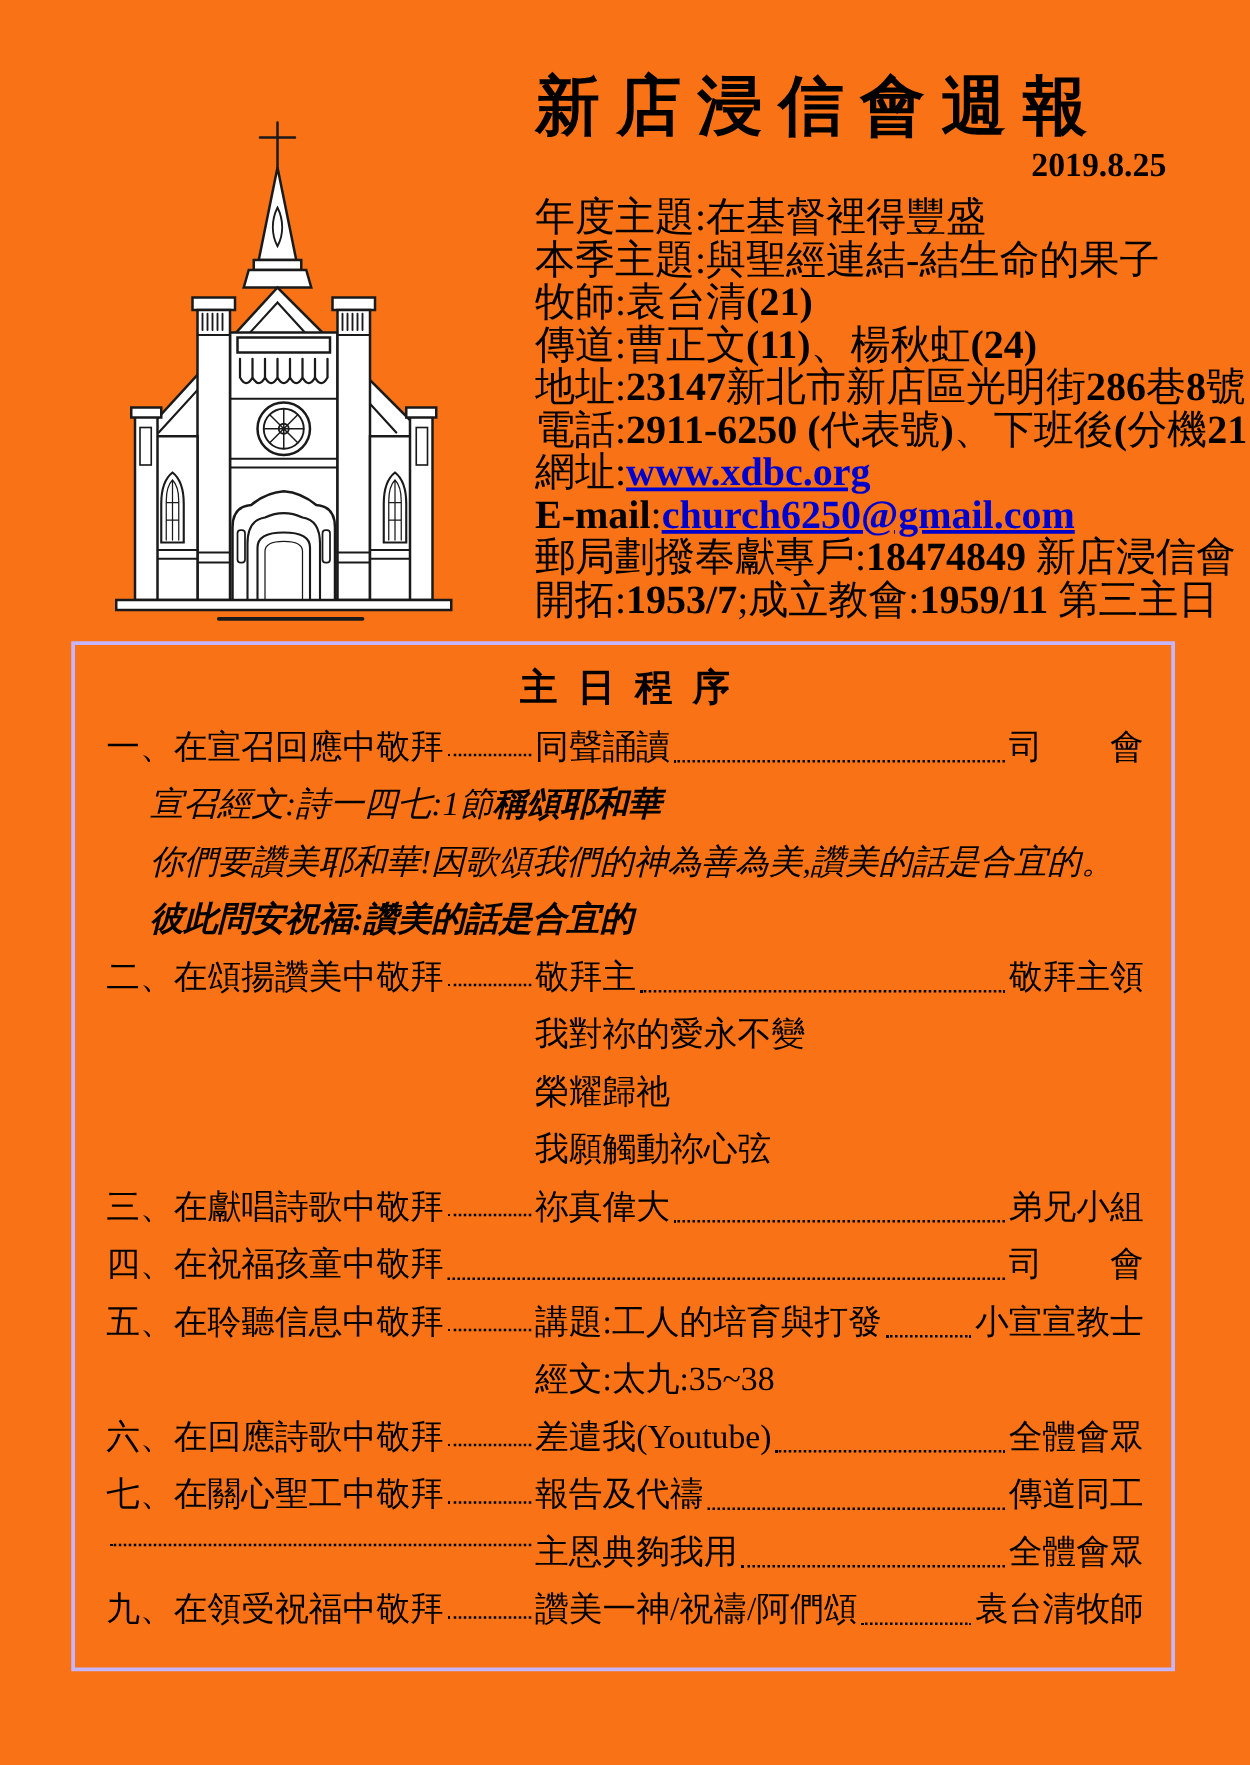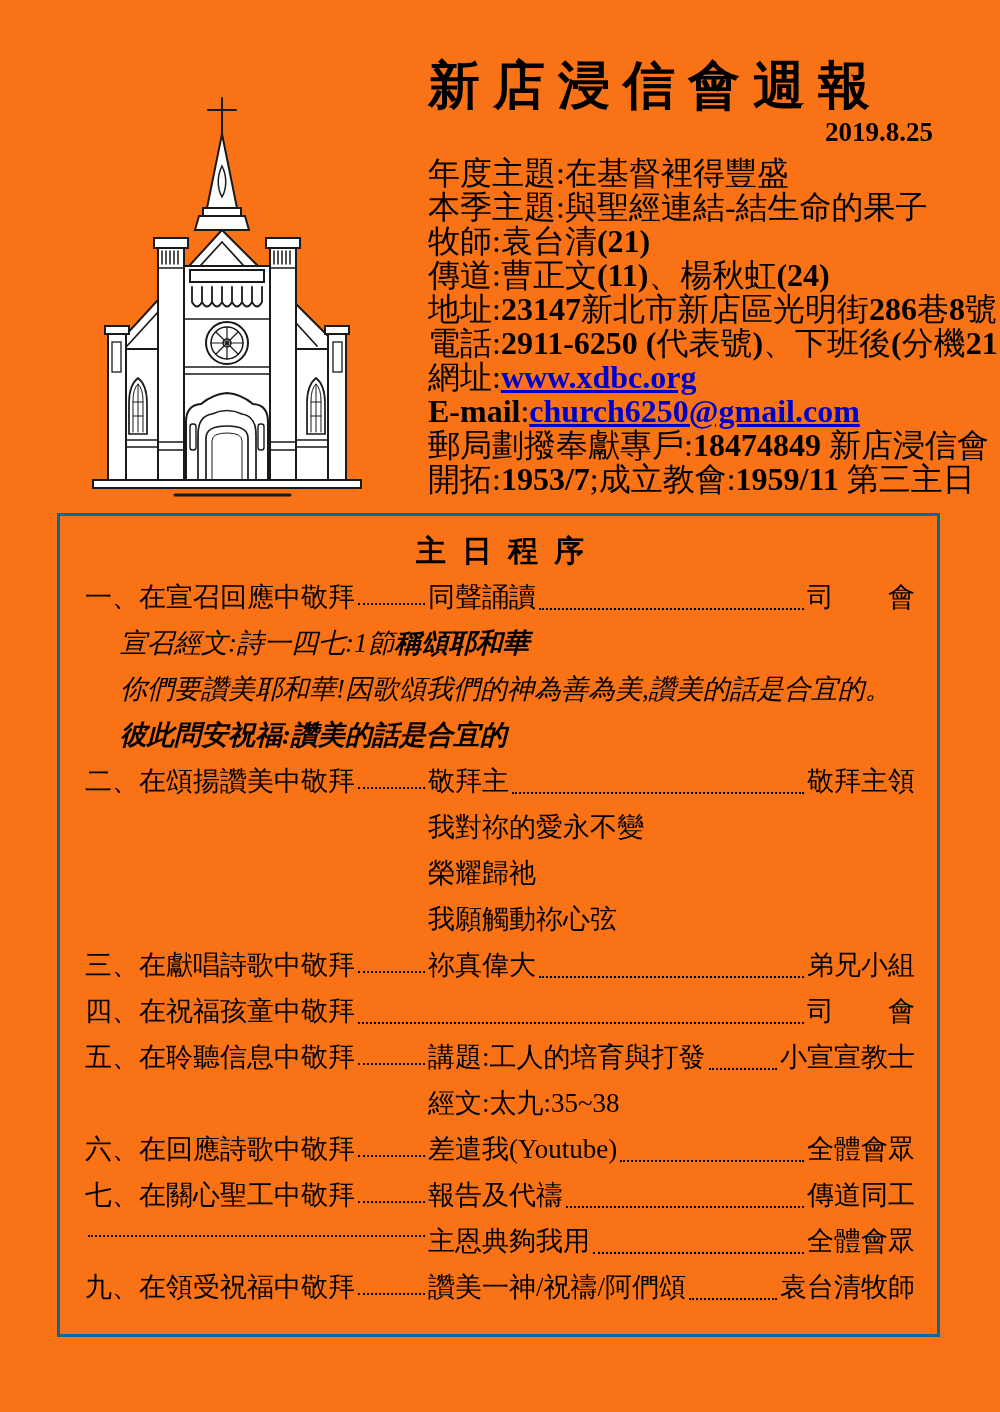--- a/index.html
+++ b/index.html
@@ -15,21 +15,21 @@
   .title{margin:0;font-size:52px;font-weight:bold;letter-spacing:13px;
          white-space:nowrap;line-height:56px;}
   .date{margin-top:2px;text-align:right;font-weight:bold;font-size:27px;
         line-height:32px;padding-right:10px;}
   .info{margin-top:8px;font-size:32px;line-height:34px;white-space:nowrap;}
   .info .b{font-weight:bold;}
   .lnk{color:var(--link-color);font-weight:bold;text-decoration:underline;cursor:pointer;}
 
   
   .pbox{position:absolute;left:57px;top:513px;width:883px;height:824px;
-        border:3px solid #0369a1;box-sizing:border-box;padding:12px 22px 0 25px;}
+        border:3px solid #c4b5fd;box-sizing:border-box;padding:12px 22px 0 25px;}
   .ptitle{text-align:center;font-size:30px;font-weight:bold;letter-spacing:16px;
           text-indent:16px;height:46px;line-height:46px;}
   .pline{display:flex;align-items:center;height:46px;font-size:27px;white-space:nowrap;}
   .pline .b{font-weight:bold;}
   .c1{display:flex;align-items:center;flex:0 0 343px;width:343px;text-align:center;}
   .dots{flex:1 1 auto;height:0;border-bottom:2px dotted #000;
         align-self:flex-end;margin:0 3px 10px 3px;min-width:12px;}
   .sub-small{padding-left:35px;font-style:italic;}
   .sub-mid{padding-left:343px;}
 </style>

